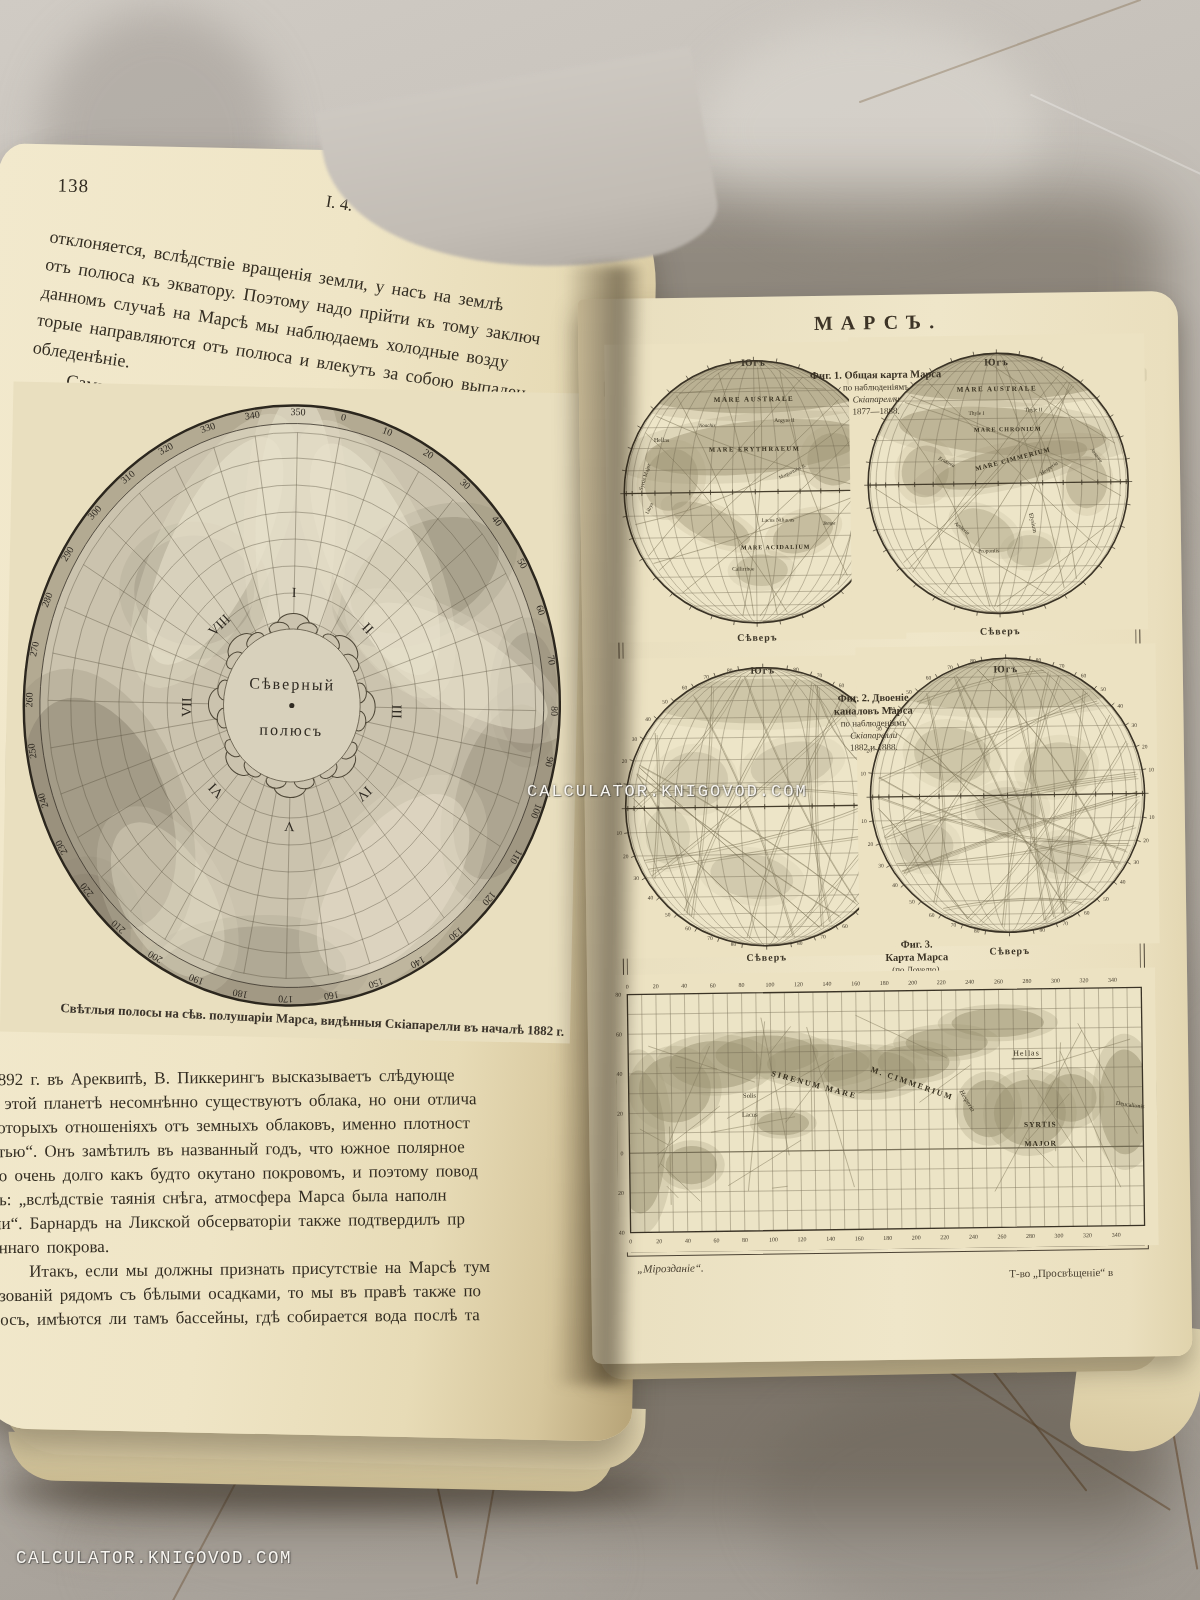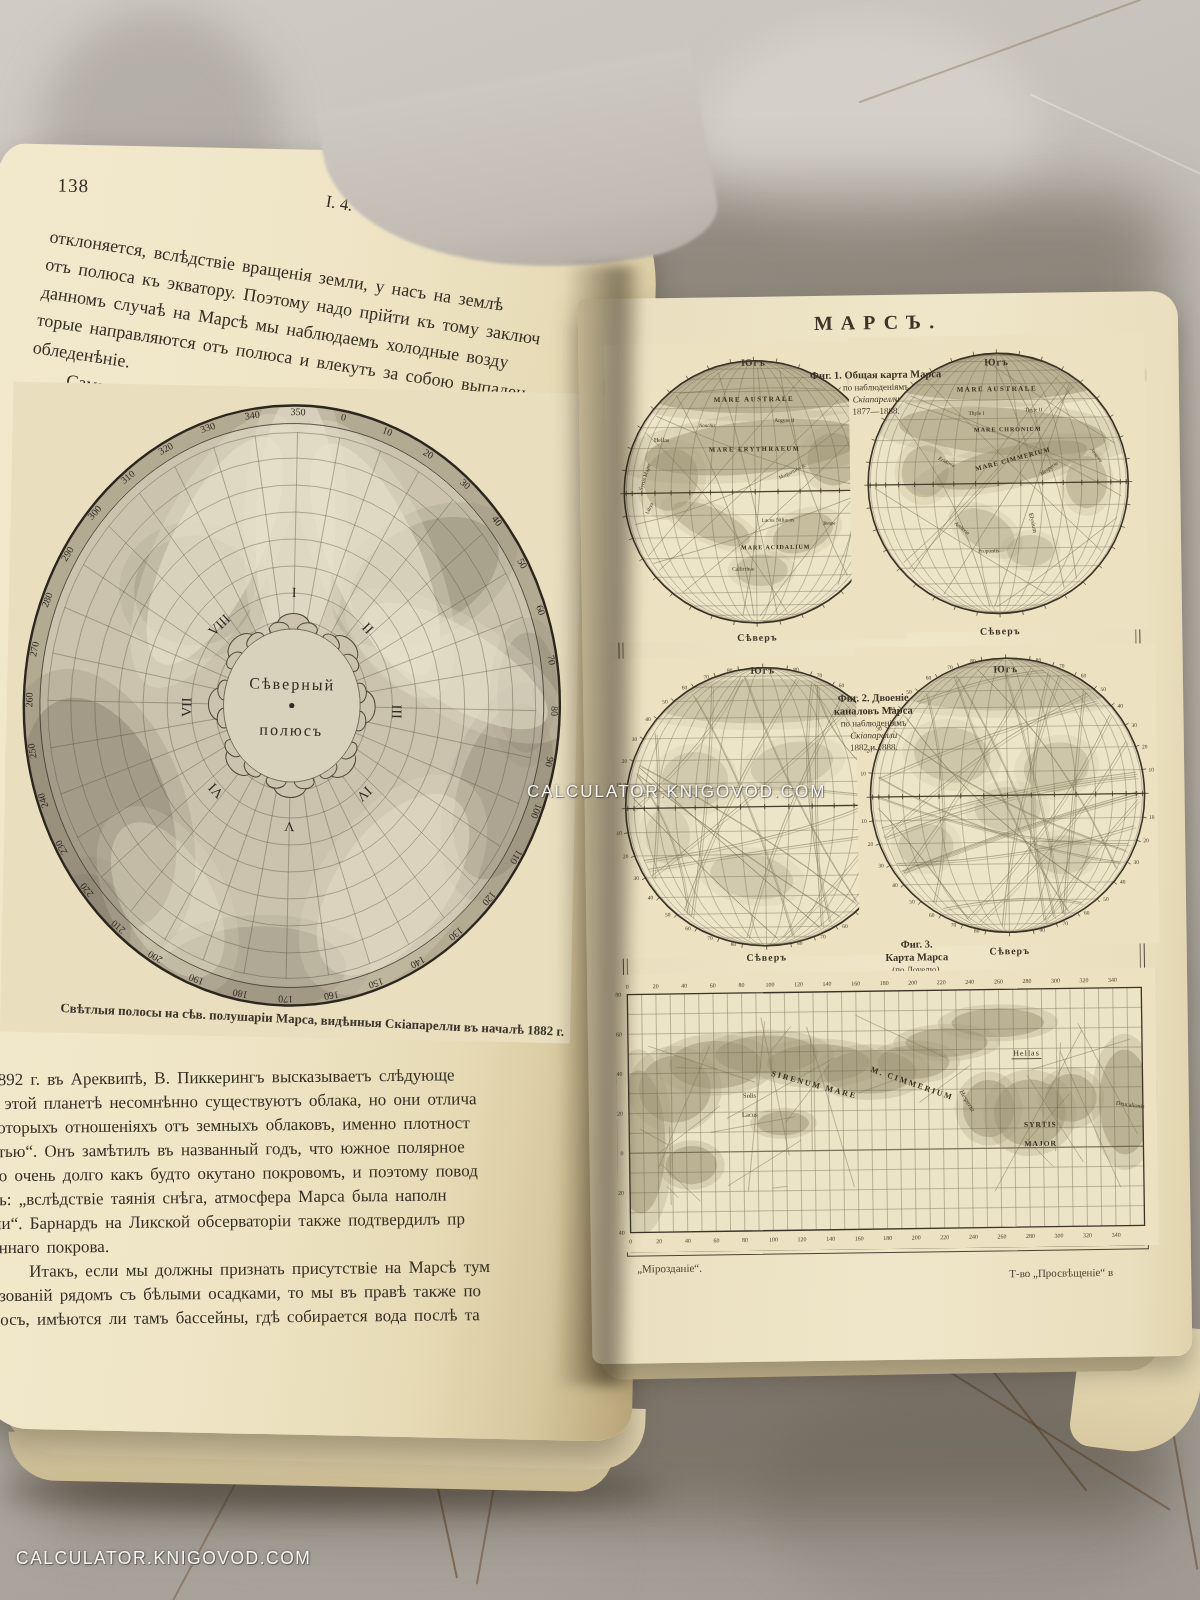--- a/index.html
+++ b/index.html
@@ -42,38 +42,38 @@
   .globe{position:absolute;}
   #g1l{left:25px;top:45px;} #g1r{left:268px;top:40px;}
   #g2l{left:30px;top:360px;} #g2r{left:273px;top:352px;}
   .dir{position:absolute;transform:translateX(-50%);font-size:10px;letter-spacing:1px;color:#3e3729;font-weight:600;}
   .figcap{position:absolute;transform:translateX(-50%);text-align:center;color:#3b3325;}
   .figcap div{font-size:9px;line-height:12px;}
   .figcap div.b{font-weight:bold;font-size:10.5px;line-height:13px;}
   .figcap div.i{font-style:italic;}
   #map3{position:absolute;left:28px;top:676px;}
   .imprint{position:absolute;font-size:11px;color:#4a4132;}
-  .imprint.l{left:46px;top:964px;}
+  .imprint.l{left:46px;top:964px;font-style:italic;}
   .imprint.r{left:418px;top:974px;}
   
   .stack1{position:absolute;left:0px;top:1400px;width:645px;height:62px;z-index:8;
     background:linear-gradient(180deg,#e6dab6,#d9cba4);border-radius:0 0 70px 90px;transform:rotate(1.6deg);}
   .stack2{position:absolute;left:8px;top:1438px;width:605px;height:48px;z-index:7;
     background:linear-gradient(180deg,#ddd0aa,#cbbc92);border-radius:0 0 80px 100px;transform:rotate(1.2deg);}
   .stack-shadow{position:absolute;left:0px;top:1470px;width:660px;height:40px;z-index:6;
     background:rgba(40,32,20,.45);filter:blur(14px);border-radius:50%;}
   .rstack{position:absolute;left:600px;top:1345px;width:560px;height:30px;z-index:18;
     background:linear-gradient(180deg,#e0d4ae,#c9ba92);border-radius:0 0 30px 24px;transform:rotate(-1deg);}
   .rcorner{position:absolute;left:1075px;top:1322px;width:125px;height:130px;z-index:17;
     background:linear-gradient(180deg,#ead fb8,#e6dbb8);background:linear-gradient(180deg,#eadfba,#d8c9a0);
     border-radius:0 0 55% 22px;transform:rotate(7deg);}
   .gutter{position:absolute;left:558px;top:265px;width:78px;height:1120px;z-index:30;
     background:linear-gradient(90deg,rgba(58,45,25,0) 0%,rgba(58,45,25,.38) 50%,rgba(40,30,15,.5) 72%,rgba(58,45,25,.08) 100%);
     filter:blur(6px);transform:rotate(.6deg);}
-  .watermark{position:absolute;z-index:50;color:#f7f5f0;font-family:Liberation Sans, sans-serif;
+  .watermark{position:absolute;z-index:50;color:#f7f5f0;font-family:Liberation Mono, monospace;
     text-shadow:0 0 3px rgba(30,30,30,.65),1px 1px 0 rgba(40,40,40,.4);white-space:nowrap;text-align:right;}
   .wm-center{left:527px;top:782px;font-size:17px;letter-spacing:2px;}
   .wm-bottom{left:16px;top:1548px;font-size:17.5px;letter-spacing:1.5px;}
 </style>
 </head>
 <body>
 
 <div class="scene">
 
   <div class="patch" style="left:700px;top:20px;width:340px;height:220px;background:rgba(222,218,212,.55);"></div>

